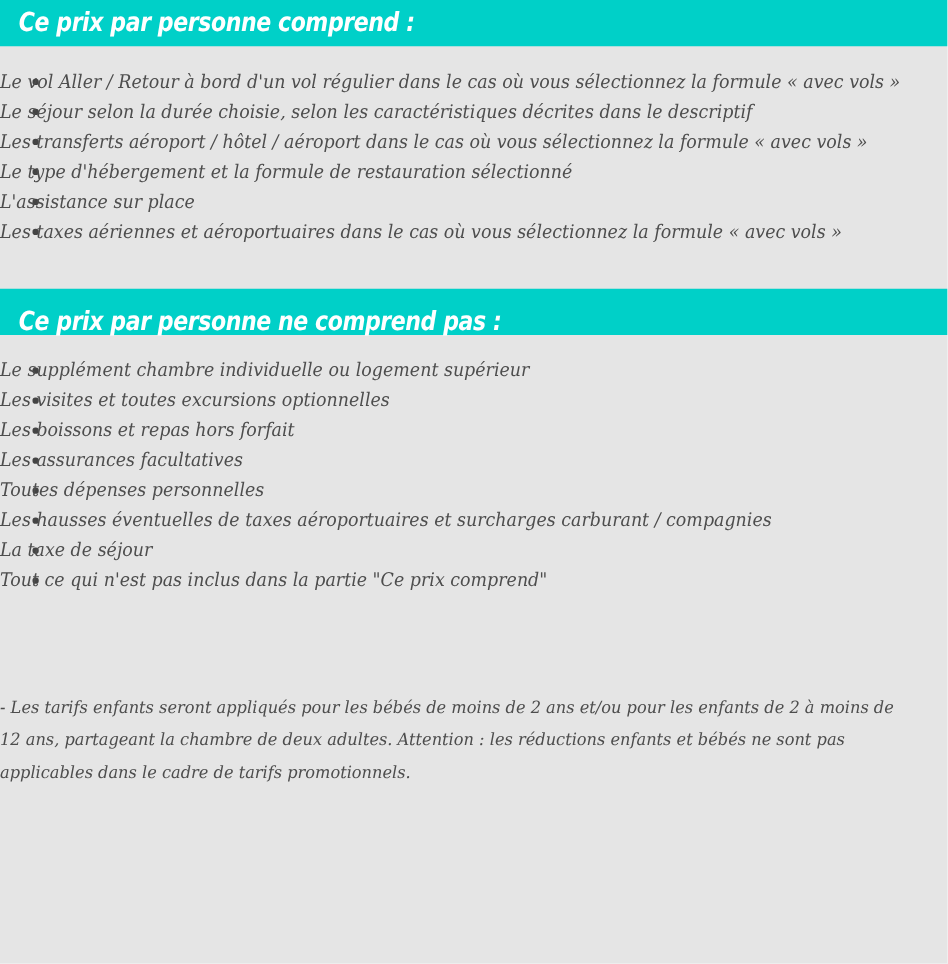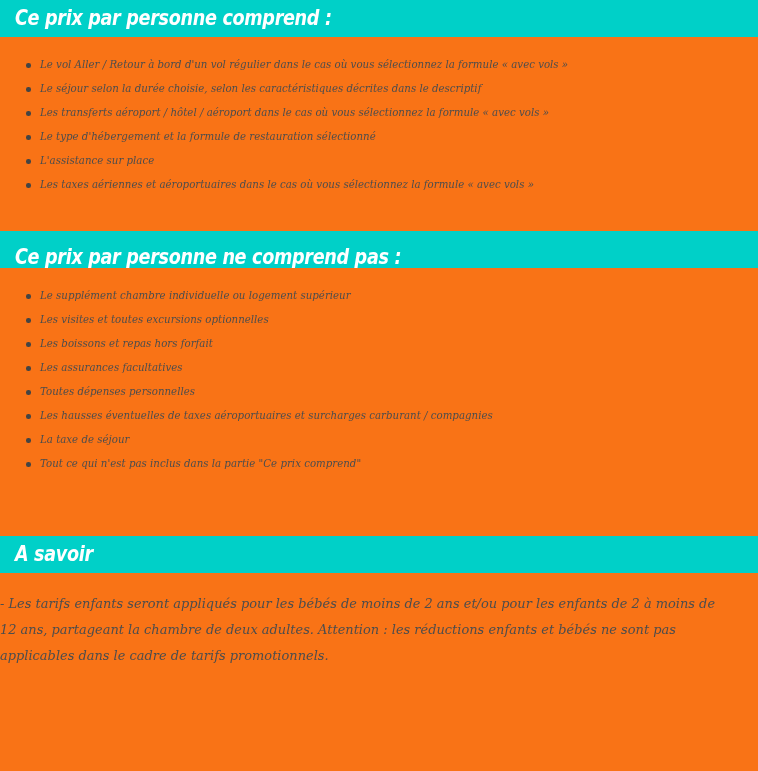--- a/index.html
+++ b/index.html
@@ -13,21 +13,21 @@
     background: #ffffff;
     font-family: "Liberation Sans", "DejaVu Sans", sans-serif;
     color: #4a4a4a;
     overflow: hidden;
   }
 
   .page {
     position: relative;
     width: 758px;
     height: 771px;
-    background: #f97316;
+    background: #e5e5e5;
   }
 
   
   .section-bar {
     width: 758px;
     background: #00d0c8;
     box-sizing: border-box;
     display: flex;
     align-items: center;
     padding: 0 0 0 15px;
@@ -50,24 +50,23 @@
   }
 
   
   .bullet-list {
     list-style: none;
     margin: 0;
     padding: 0;
   }
   .bullet-item {
     position: relative;
-    padding-left: 40px;
     font-family: "DejaVu Serif", "Liberation Serif", serif;
     font-style: italic;
-    font-size: 11px;
+    font-size: 15px;
     line-height: 24px;
     color: #4d4d4d;
     white-space: nowrap;
   }
   .bullet-item::before {
     content: "";
     position: absolute;
     left: 26px;
     top: 10px;
     width: 4.5px;
@@ -165,23 +164,20 @@
     <li class="bullet-item">
       <span class="bullet-text">La taxe de séjour</span>
     </li>
     <li class="bullet-item">
       <span class="bullet-text">Tout ce qui n'est pas inclus dans la partie "Ce prix comprend"</span>
     </li>
   </ul>
 
   <div class="gap-after-list-2"></div>
 
-  <div class="section-bar bar-h3" style="background: rgb(0, 208, 200);">
-    <span class="section-bar-title" style="color: rgb(255, 255, 255);">A savoir</span>
-  </div>
 
   <div class="notes">
     <p class="note-para">
       <span class="note-inner">- Les tarifs enfants seront appliqués pour les bébés de moins de 2 ans et/ou pour les enfants de 2 à moins de 12 ans, partageant la chambre de deux adultes. Attention : les réductions enfants et bébés ne sont pas applicables dans le cadre de tarifs promotionnels.</span>
     </p>
   </div>
 
 </div>
 
 </body></html>

